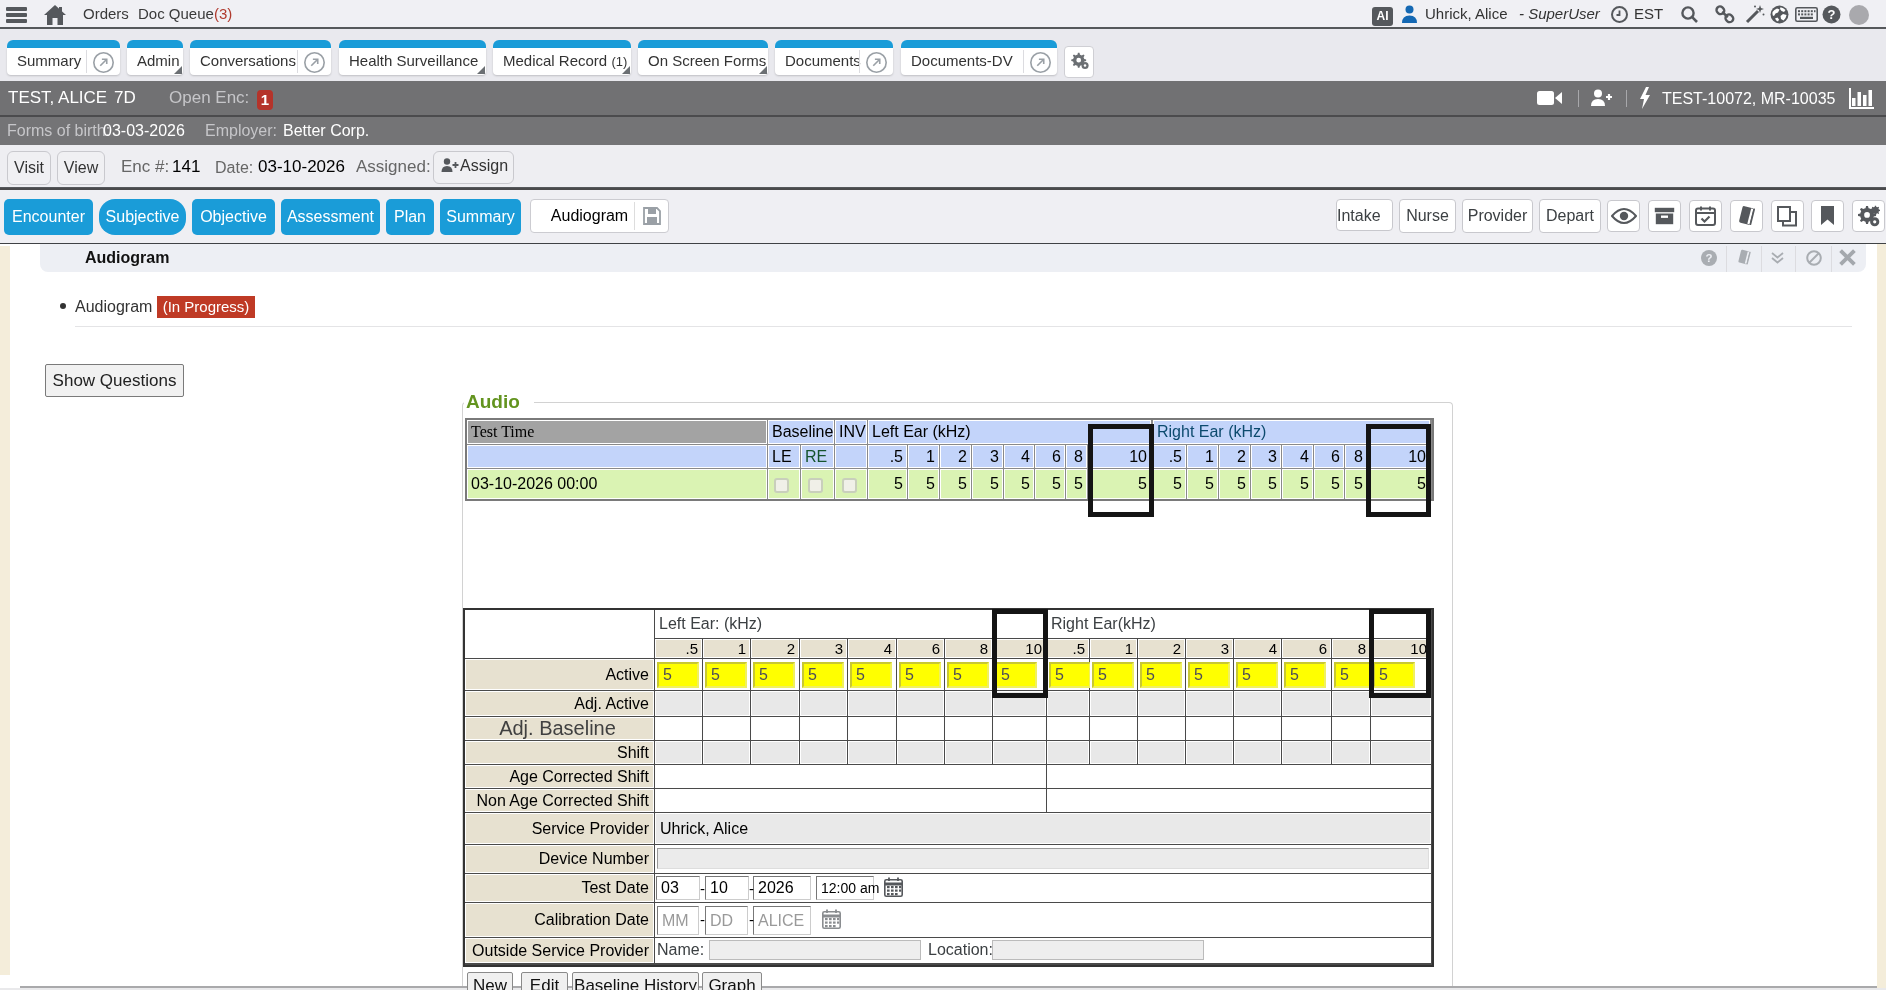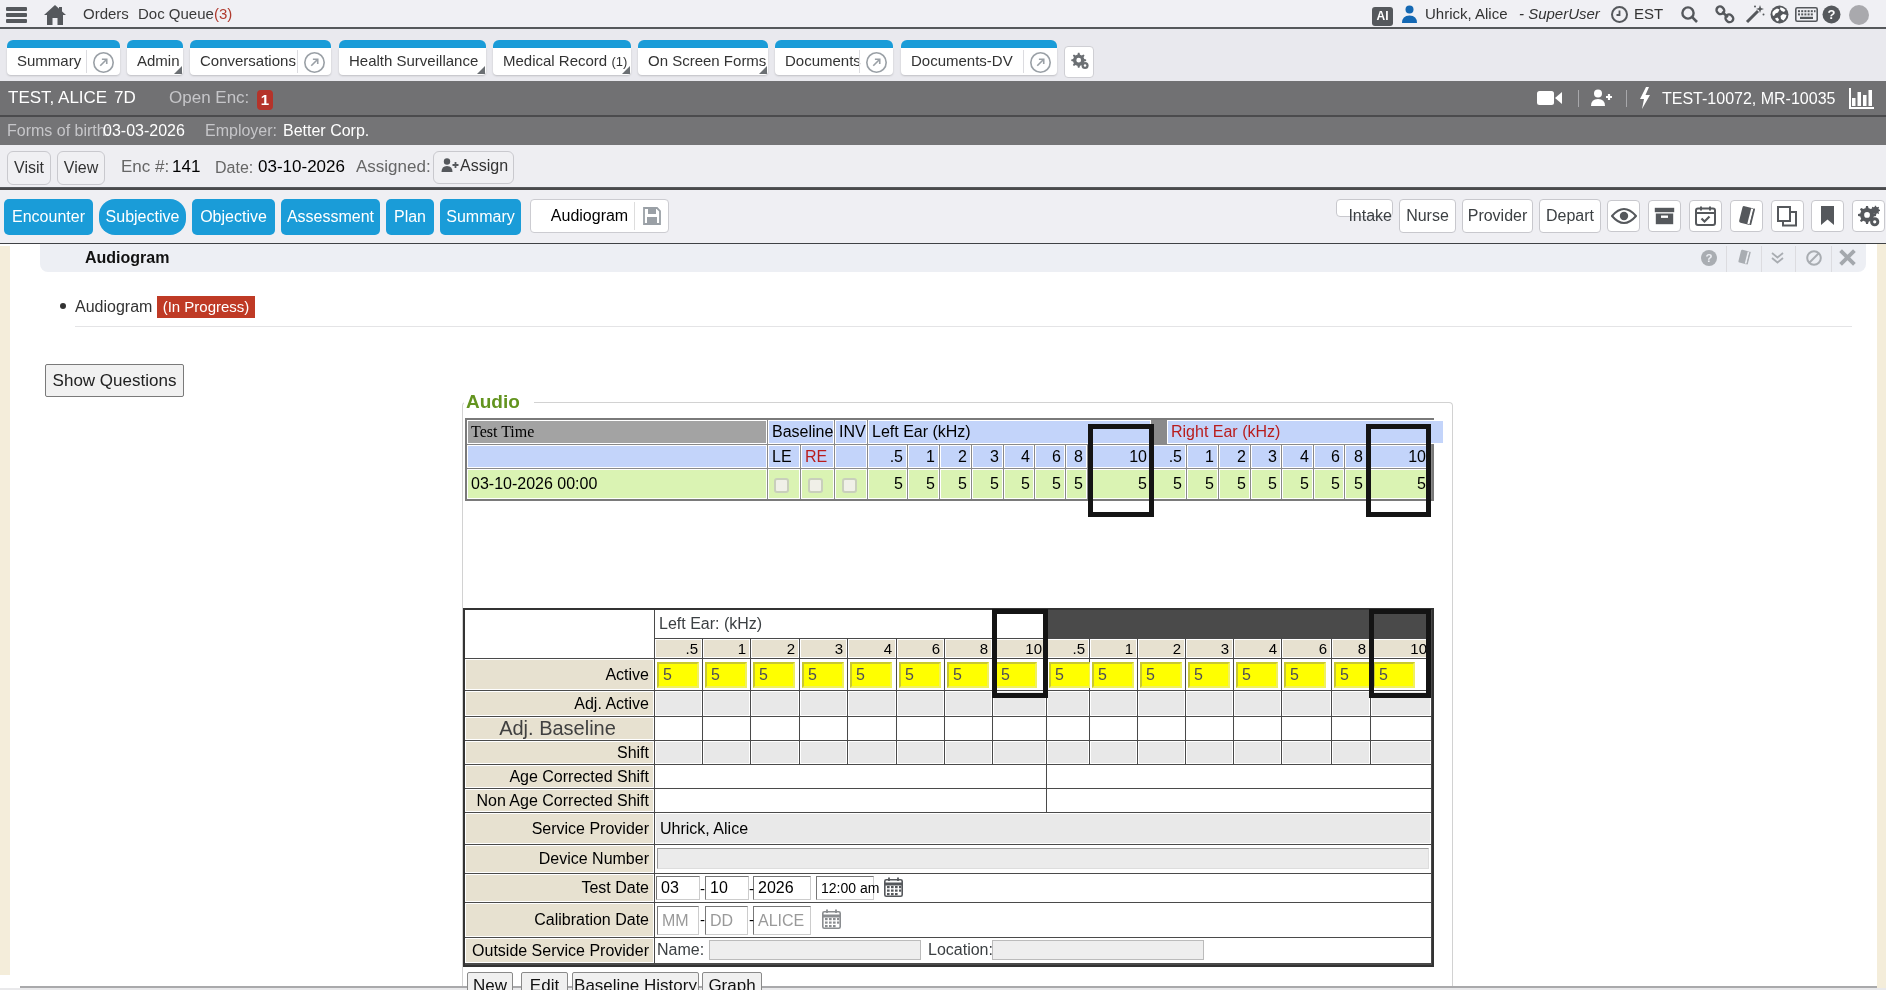--- a/index.html
+++ b/index.html
@@ -196,21 +196,21 @@
 <div class="a" style="left:386px;top:199px;width:48px;height:36px;background:#1a9cd8;border-radius:5px;color:#fff;font-size:16px;text-align:center;line-height:36px">Plan</div>
 <div class="a" style="left:440px;top:199px;width:81px;height:36px;background:#1a9cd8;border-radius:5px;color:#fff;font-size:16px;text-align:center;line-height:36px">Summary</div>
 <div class="a" style="left:530px;top:199px;width:139px;height:34px;background:#fff;border:1px solid #ccccd1;border-radius:4px"></div>
 <div class="a" style="left:542px;top:199px;width:95px;height:34px;font-size:16px;color:#000;text-align:center;line-height:34px">Audiogram</div>
 <div class="a" style="left:634px;top:202px;width:1px;height:28px;background:#ddd"></div>
 <svg class="a" style="left:643px;top:207px" width="18" height="18" viewBox="0 0 18 18">
       <path d="M1 1 L14 1 L17 4 L17 17 L1 17 Z" fill="none" stroke="#9aa0a6" stroke-width="1.8"></path>
       <rect x="5" y="1" width="8" height="6" fill="#9aa0a6"></rect>
       <rect x="4" y="10" width="10" height="7" fill="#9aa0a6"></rect>
     </svg>
-<div class="a" style="left:1336px;top:199px;width:57px;height:18px;background:#fff;border:1px solid #c8c8cd;border-radius:4px;color:#3c4043;font-size:16px;text-align:right;line-height:32px">Intake</div>
+<div class="a" style="left:1336px;top:199px;width:57px;height:32px;background:#fff;border:1px solid #c8c8cd;border-radius:4px;color:#3c4043;font-size:16px;text-align:left;line-height:32px">Intake</div>
 <div class="a" style="left:1399px;top:199px;width:57px;height:34px;background:#fff;border:1px solid #c8c8cd;border-radius:4px;color:#3c4043;font-size:16px;text-align:center;line-height:32px">Nurse</div>
 <div class="a" style="left:1462px;top:199px;width:71px;height:34px;background:#fff;border:1px solid #c8c8cd;border-radius:4px;color:#3c4043;font-size:16px;text-align:center;line-height:32px">Provider</div>
 <div class="a" style="left:1539px;top:199px;width:62px;height:34px;background:#fff;border:1px solid #c8c8cd;border-radius:4px;color:#3c4043;font-size:16px;text-align:center;line-height:32px">Depart</div>
 <div class="a" style="left:1607px;top:200px;width:33px;height:32px;background:#fff;border:1px solid #c8c8cd;border-radius:4px"></div>
 <div class="a" style="left:1648px;top:200px;width:33px;height:32px;background:#fff;border:1px solid #c8c8cd;border-radius:4px"></div>
 <div class="a" style="left:1689px;top:200px;width:33px;height:32px;background:#fff;border:1px solid #c8c8cd;border-radius:4px"></div>
 <div class="a" style="left:1730px;top:200px;width:33px;height:32px;background:#fff;border:1px solid #c8c8cd;border-radius:4px"></div>
 <div class="a" style="left:1771px;top:200px;width:33px;height:32px;background:#fff;border:1px solid #c8c8cd;border-radius:4px"></div>
 <div class="a" style="left:1811px;top:200px;width:33px;height:32px;background:#fff;border:1px solid #c8c8cd;border-radius:4px"></div>
 <div class="a" style="left:1852px;top:200px;width:33px;height:32px;background:#fff;border:1px solid #c8c8cd;border-radius:4px"></div>
@@ -285,24 +285,24 @@
 <div class="a" style="left:157px;top:296px;width:98px;height:22px;background:#bf3a25;color:#fff;font-size:15px;text-align:center;line-height:22px">(In Progress)</div>
 <div class="a" style="left:75px;top:326px;width:1777px;height:1px;background:#e4e4e6"></div>
 <div class="a" style="left:45px;top:364px;width:139px;height:33px;background:#f1f1f1;border:1px solid #7a7a7a;border-radius:2px;font-size:17px;color:#222;text-align:center;line-height:31px">Show Questions</div>
 <div class="a" style="left:462px;top:402px;width:991px;height:600px;border:1px solid #d2d2d2;border-bottom:none;border-radius:4px 4px 0 0"></div>
 <div class="a" style="left:464px;top:392px;width:70px;height:20px;background:#fff;color:#63941f;font-weight:bold;font-size:19px;line-height:20px;text-align:left;padding-left:2px">Audio</div>
 <div class="a" style="left:465px;top:418px;width:969px;height:83px;background:#8a8a8a;border:2px solid #7a7a7a"></div>
 <div class="a c" style="left:467px;top:420px;width:300px;height:24px;background:#a3a3a3;font-size:16px;color:#000;line-height:22px;text-align:left;padding-left:3px;font-family:Liberation Serif, serif;">Test Time</div>
 <div class="a c" style="left:768px;top:420px;width:66px;height:24px;background:#c3d4fa;font-size:16px;color:#000;line-height:22px;text-align:left;padding-left:3px;">Baseline</div>
 <div class="a c" style="left:835px;top:420px;width:32px;height:24px;background:#c3d4fa;font-size:16px;color:#000;line-height:22px;text-align:left;padding-left:3px;">INV</div>
 <div class="a c" style="left:868px;top:420px;width:283px;height:24px;background:#c3d4fa;font-size:16px;color:#000;line-height:22px;text-align:left;padding-left:3px;">Left Ear (kHz)</div>
-<div class="a c" style="left:1153px;top:420px;width:277px;height:24px;background:#c3d4fa;font-size:16px;color:#b91c1c;line-height:22px;text-align:left;padding-left:3px;margin-left:14px;">Right Ear (kHz)</div>
+<div class="a c" style="left:1153px;top:420px;width:277px;height:24px;background:#c3d4fa;font-size:16px;color:#0c4a6e;line-height:22px;text-align:left;padding-left:3px;">Right Ear (kHz)</div>
 <div class="a c" style="left:467px;top:445px;width:300px;height:23px;background:#c3d4fa;font-size:16px;color:#000;line-height:21px;text-align:left;padding-left:3px;"></div>
 <div class="a c" style="left:768px;top:445px;width:32px;height:23px;background:#c3d4fa;font-size:16px;color:#000;line-height:21px;text-align:left;padding-left:3px;">LE</div>
-<div class="a c" style="left:801px;top:445px;width:33px;height:23px;background:#c3d4fa;font-size:16px;color:#b91c1c;line-height:21px;text-align:left;padding-left:3px;">RE</div>
+<div class="a c" style="left:801px;top:445px;width:33px;height:23px;background:#c3d4fa;font-size:16px;color:#14532d;line-height:21px;text-align:left;padding-left:3px;">RE</div>
 <div class="a c" style="left:835px;top:445px;width:32px;height:23px;background:#c3d4fa;font-size:16px;color:#000;line-height:21px;text-align:left;padding-left:3px;"></div>
 <div class="a c" style="left:868px;top:445px;width:39px;height:23px;background:#c3d4fa;font-size:16px;color:#000;line-height:21px;text-align:right;padding-right:3px;">.5</div>
 <div class="a c" style="left:908px;top:445px;width:31px;height:23px;background:#c3d4fa;font-size:16px;color:#000;line-height:21px;text-align:right;padding-right:3px;">1</div>
 <div class="a c" style="left:940px;top:445px;width:31px;height:23px;background:#c3d4fa;font-size:16px;color:#000;line-height:21px;text-align:right;padding-right:3px;">2</div>
 <div class="a c" style="left:972px;top:445px;width:31px;height:23px;background:#c3d4fa;font-size:16px;color:#000;line-height:21px;text-align:right;padding-right:3px;">3</div>
 <div class="a c" style="left:1004px;top:445px;width:30px;height:23px;background:#c3d4fa;font-size:16px;color:#000;line-height:21px;text-align:right;padding-right:3px;">4</div>
 <div class="a c" style="left:1035px;top:445px;width:30px;height:23px;background:#c3d4fa;font-size:16px;color:#000;line-height:21px;text-align:right;padding-right:3px;">6</div>
 <div class="a c" style="left:1066px;top:445px;width:21px;height:23px;background:#c3d4fa;font-size:16px;color:#000;line-height:21px;text-align:right;padding-right:3px;">8</div>
 <div class="a c" style="left:1088px;top:445px;width:63px;height:23px;background:#c3d4fa;font-size:16px;color:#000;line-height:21px;text-align:right;padding-right:3px;">10</div>
 <div class="a c" style="left:1153px;top:445px;width:33px;height:23px;background:#c3d4fa;font-size:16px;color:#000;line-height:21px;text-align:right;padding-right:3px;">.5</div>
@@ -332,20 +332,21 @@
 <div class="a c" style="left:1282px;top:469px;width:31px;height:30px;background:#daf3b3;font-size:16px;color:#000;line-height:28px;text-align:right;padding-right:3px;">5</div>
 <div class="a c" style="left:1314px;top:469px;width:30px;height:30px;background:#daf3b3;font-size:16px;color:#000;line-height:28px;text-align:right;padding-right:3px;">5</div>
 <div class="a c" style="left:1345px;top:469px;width:22px;height:30px;background:#daf3b3;font-size:16px;color:#000;line-height:28px;text-align:right;padding-right:3px;">5</div>
 <div class="a c" style="left:1368px;top:469px;width:62px;height:30px;background:#daf3b3;font-size:16px;color:#000;line-height:28px;text-align:right;padding-right:3px;">5</div>
 <div class="a" style="left:774px;top:478px;width:15px;height:15px;background:#f0f0e8;border:2px solid #c9cfbc;border-radius:3px"></div>
 <div class="a" style="left:808px;top:478px;width:15px;height:15px;background:#f0f0e8;border:2px solid #c9cfbc;border-radius:3px"></div>
 <div class="a" style="left:842px;top:478px;width:15px;height:15px;background:#f0f0e8;border:2px solid #c9cfbc;border-radius:3px"></div>
 <div class="a" style="left:463px;top:608px;width:971px;height:359px;background:#4a4a4a;border:2px solid #333"></div>
 <div class="a c" style="left:465px;top:610px;width:189px;height:48px;background:#fff;font-size:16px;color:#000;line-height:46px;text-align:left;padding-left:3px;"></div>
 <div class="a c" style="left:655px;top:610px;width:391px;height:28px;background:#fff;font-size:16px;color:#3c4043;line-height:26px;text-align:left;padding-left:3px;">Left Ear: (kHz)</div>
+<div class="a c" style="left:1047px;top:610px;width:384px;height:28px;background:#fff;font-size:16px;color:#3c4043;line-height:26px;text-align:left;padding-left:3px;">Right Ear(kHz)</div>
 <div class="a c" style="left:655px;top:639px;width:47px;height:19px;background:#e7e1d0;font-size:15px;color:#000;line-height:17px;text-align:right;padding-right:3px;">.5</div>
 <div class="a c" style="left:703px;top:639px;width:47px;height:19px;background:#e7e1d0;font-size:15px;color:#000;line-height:17px;text-align:right;padding-right:3px;">1</div>
 <div class="a c" style="left:751px;top:639px;width:48px;height:19px;background:#e7e1d0;font-size:15px;color:#000;line-height:17px;text-align:right;padding-right:3px;">2</div>
 <div class="a c" style="left:800px;top:639px;width:47px;height:19px;background:#e7e1d0;font-size:15px;color:#000;line-height:17px;text-align:right;padding-right:3px;">3</div>
 <div class="a c" style="left:848px;top:639px;width:48px;height:19px;background:#e7e1d0;font-size:15px;color:#000;line-height:17px;text-align:right;padding-right:3px;">4</div>
 <div class="a c" style="left:897px;top:639px;width:47px;height:19px;background:#e7e1d0;font-size:15px;color:#000;line-height:17px;text-align:right;padding-right:3px;">6</div>
 <div class="a c" style="left:945px;top:639px;width:47px;height:19px;background:#e7e1d0;font-size:15px;color:#000;line-height:17px;text-align:right;padding-right:3px;">8</div>
 <div class="a c" style="left:993px;top:639px;width:53px;height:19px;background:#e7e1d0;font-size:15px;color:#000;line-height:17px;text-align:right;padding-right:3px;">10</div>
 <div class="a c" style="left:1047px;top:639px;width:42px;height:19px;background:#e7e1d0;font-size:15px;color:#000;line-height:17px;text-align:right;padding-right:3px;">.5</div>
 <div class="a c" style="left:1090px;top:639px;width:47px;height:19px;background:#e7e1d0;font-size:15px;color:#000;line-height:17px;text-align:right;padding-right:3px;">1</div>

